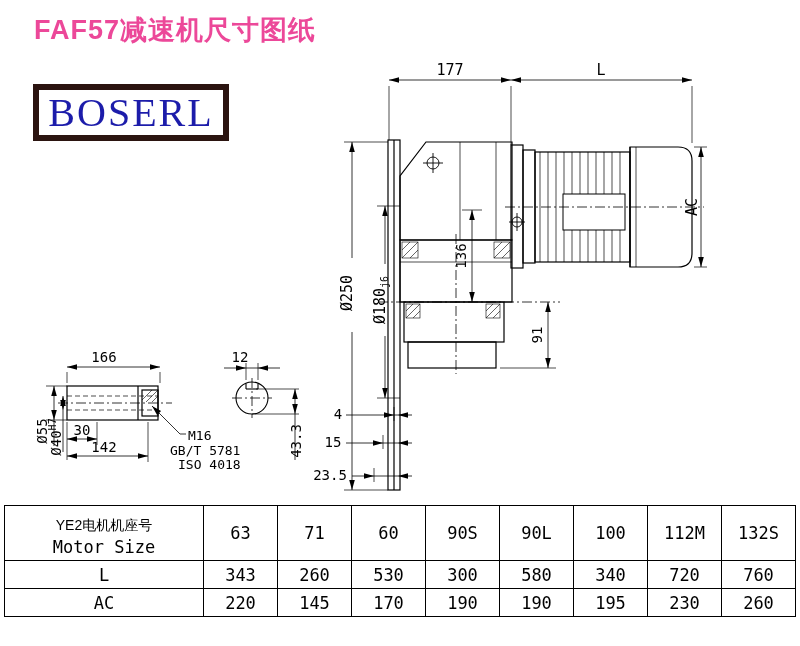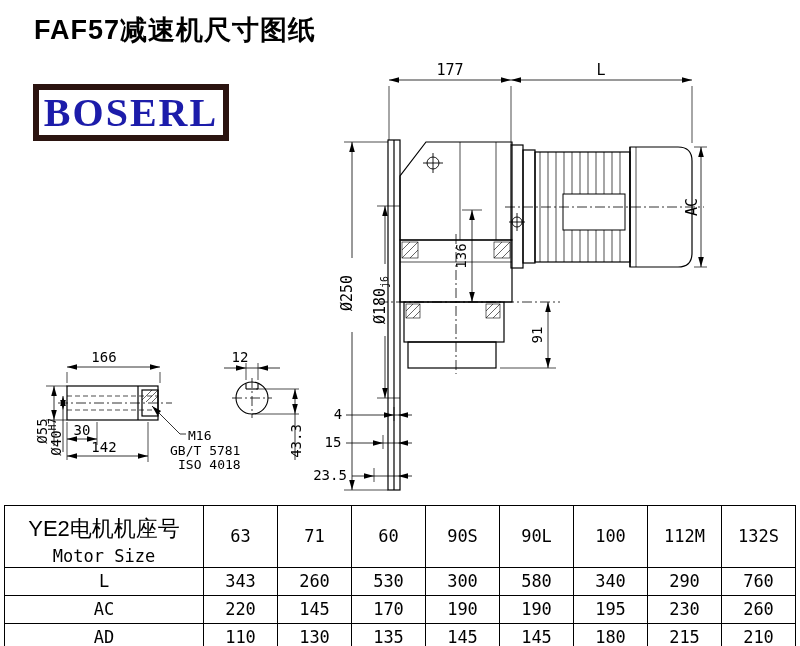--- a/index.html
+++ b/index.html
@@ -2,47 +2,47 @@
 <html><head>
 <meta charset="utf-8">
 <style>
   html,body{margin:0;padding:0;}
   body{
     width:800px;height:646px;position:relative;background:#fff;overflow:hidden;
     font-family:"Liberation Sans",sans-serif;color:#000;
   }
   .title{
     position:absolute;left:34px;top:12px;font-size:27px;font-weight:bold;
-    color:#000000;letter-spacing:1px;white-space:nowrap;
+    color:#ec4899;letter-spacing:1px;white-space:nowrap;
   }
   .logo{
     position:absolute;left:33px;top:84px;width:184px;height:45px;
     border:6px solid #2b1410;background:#fff;
     display:flex;align-items:center;justify-content:center;
   }
   .logo span{
-    font-family:"Liberation Serif",serif;font-size:40px;font-weight:bold;
+    font-family:"Liberation Serif",serif;font-size:40px;font-weight:normal;
     color:#1c1caa;letter-spacing:2px;line-height:1;
   }
   svg.drawing{position:absolute;left:0;top:0;}
   svg text{
     font-family:"DejaVu Sans Mono",monospace;fill:#000;stroke:none;
   }
   table.dim-table{
     position:absolute;left:4px;top:505px;width:792px;
     border-collapse:collapse;table-layout:fixed;
     font-family:"DejaVu Sans Mono",monospace;font-size:17px;
   }
   table.dim-table td{
     border:1.5px solid #000;text-align:center;vertical-align:middle;
     height:27px;padding:0;overflow:hidden;
   }
   table.dim-table tr.head td{height:54px;}
   td.head-cell{text-align:left;padding-left:8px;}
-  .head-cn{font-family:"Liberation Sans",sans-serif;font-size:22px;line-height:1.4;margin-top:8px;}
+  .head-cn{font-family:"Liberation Sans",sans-serif;font-size:14px;line-height:1.4;margin-top:8px;}
   .head-en{font-size:17px;line-height:1.3;}
 </style>
 </head>
 <body>
 
 <div class="title">FAF57减速机尺寸图纸</div>
 
 <div class="logo">
   <span>BOSERL</span>
 </div>
@@ -268,39 +268,28 @@
     <td>132S</td>
   </tr>
   <tr>
     <td>L</td>
     <td>343</td>
     <td>260</td>
     <td>530</td>
     <td>300</td>
     <td>580</td>
     <td>340</td>
-    <td>290</td>
+    <td>720</td>
     <td>760</td>
   </tr>
   <tr>
     <td>AC</td>
     <td>220</td>
     <td>145</td>
     <td>170</td>
     <td>190</td>
     <td>190</td>
     <td>195</td>
     <td>230</td>
     <td>260</td>
   </tr>
-  <tr>
-    <td>AD</td>
-    <td>110</td>
-    <td>130</td>
-    <td>135</td>
-    <td>145</td>
-    <td>145</td>
-    <td>180</td>
-    <td>215</td>
-    <td>210</td>
-  </tr>
 </tbody>
   </table>
 
 </body></html>

